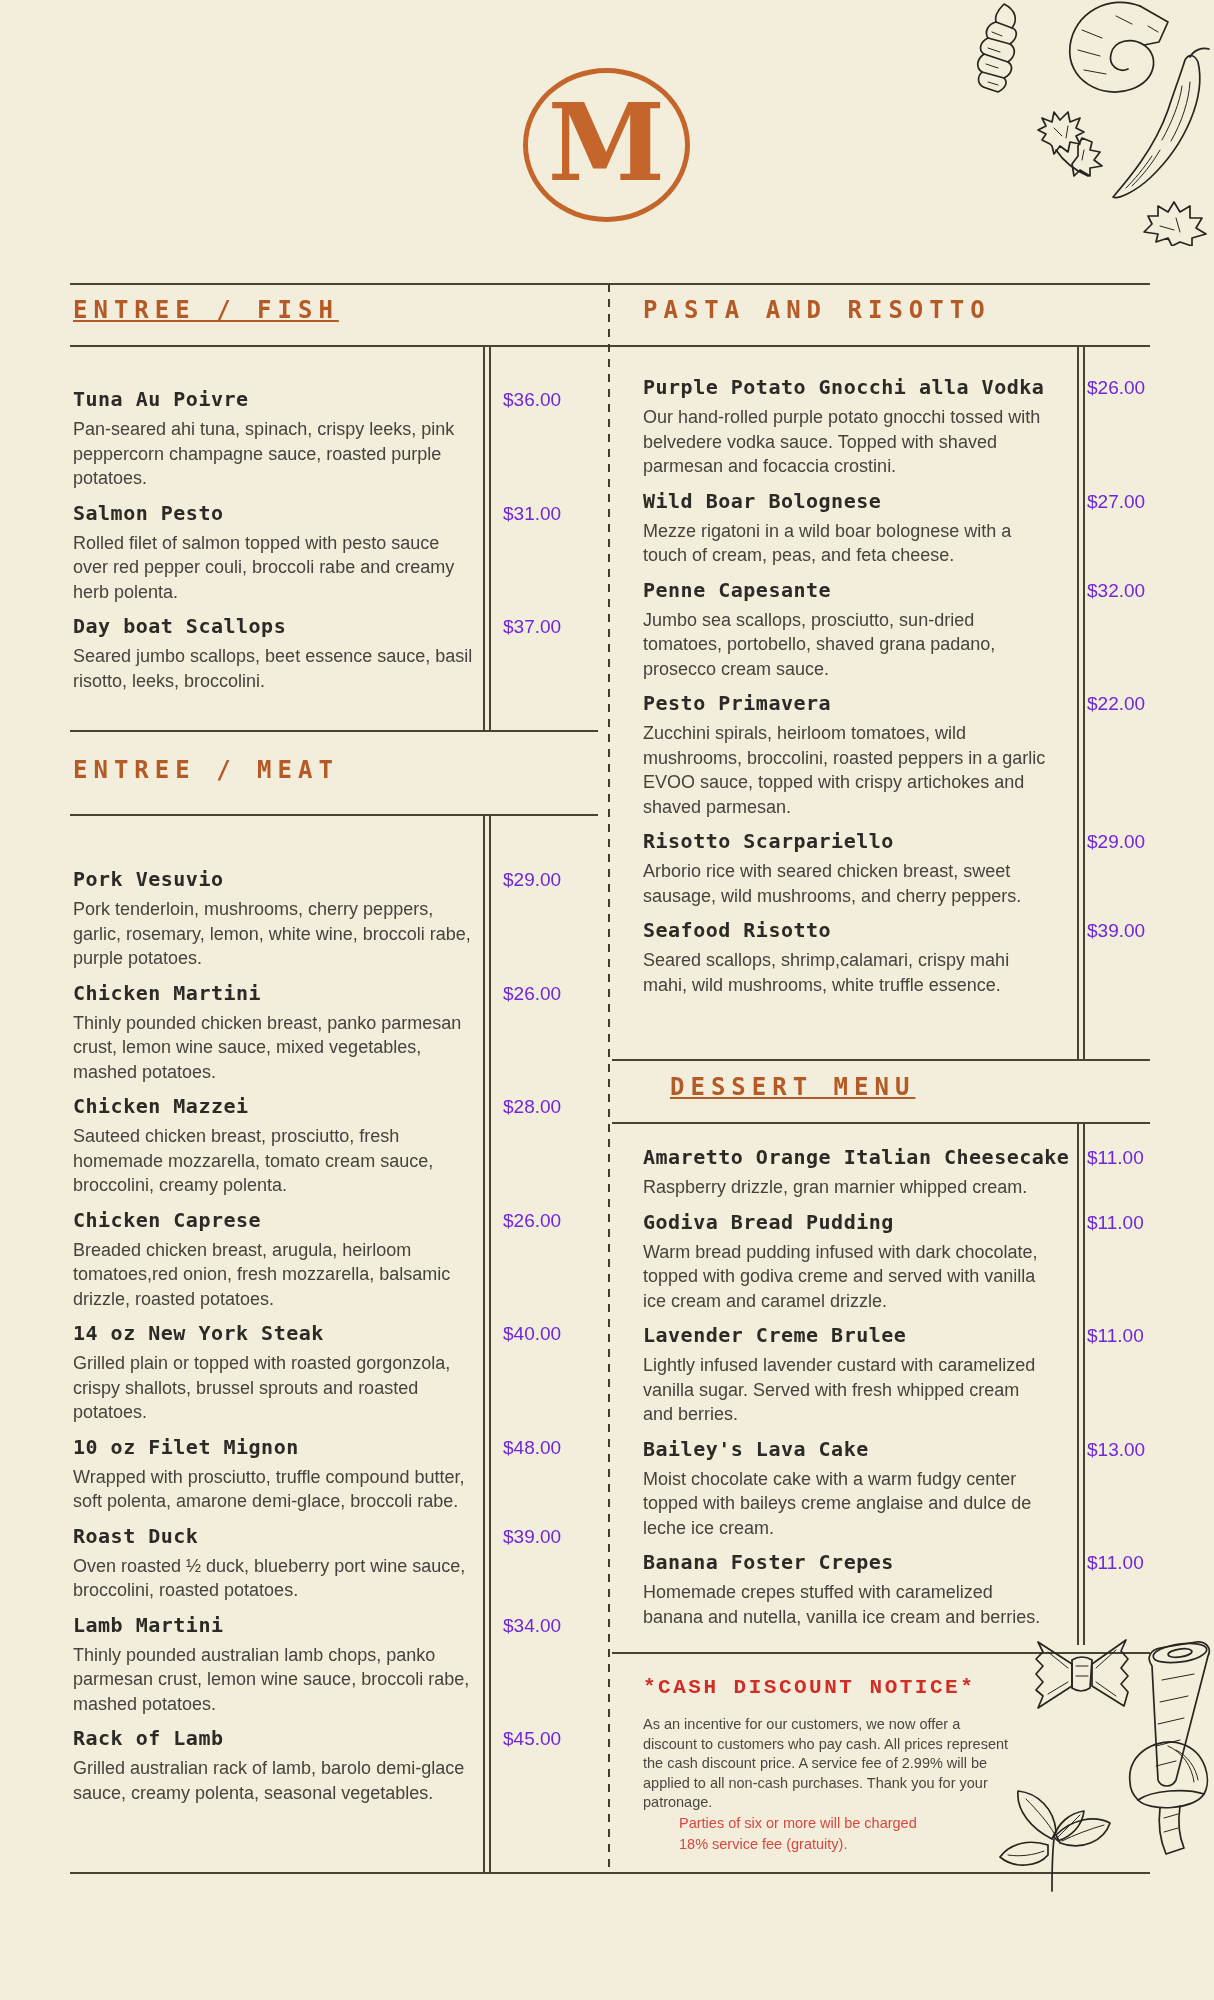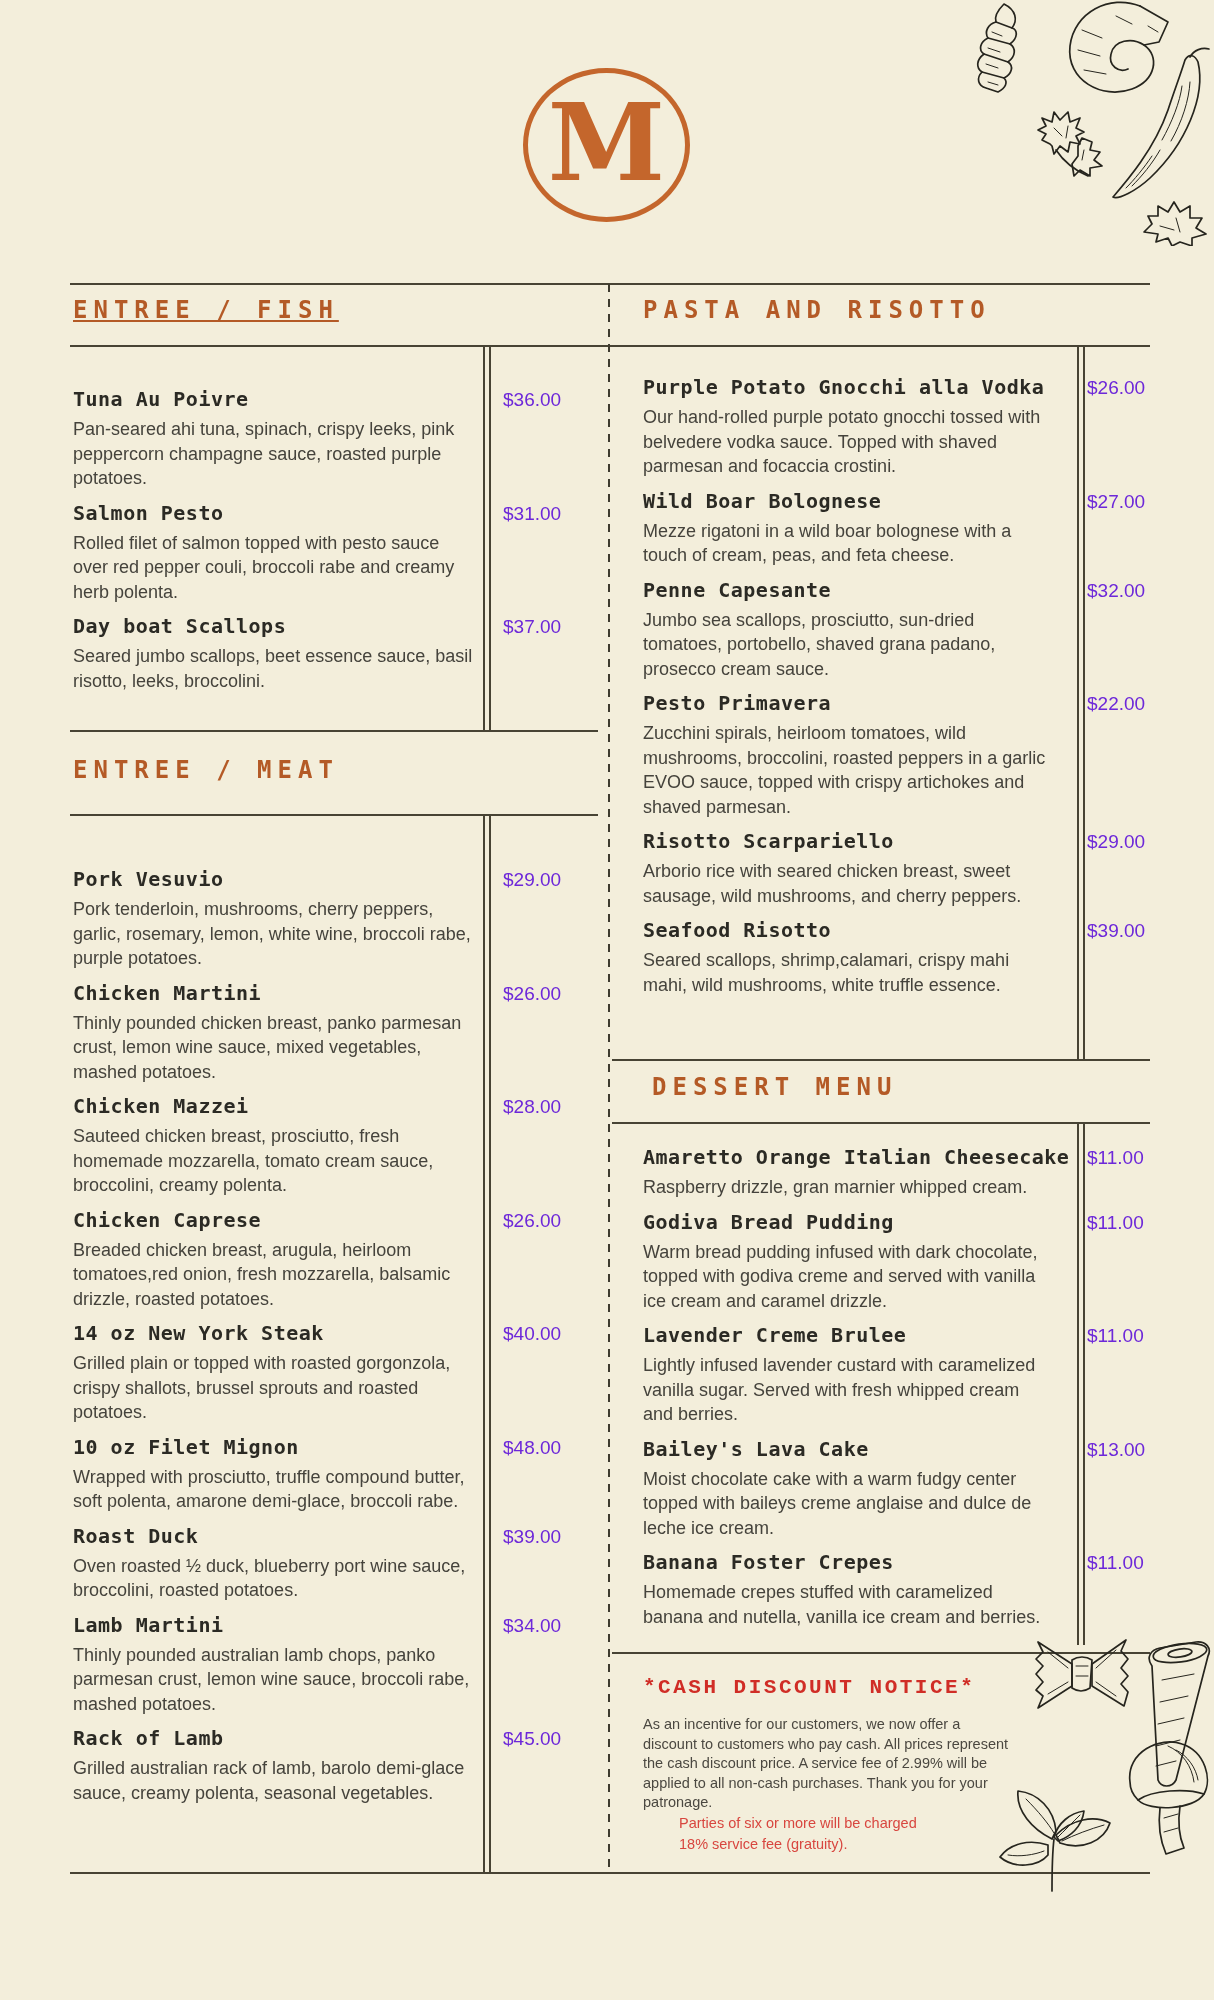--- a/index.html
+++ b/index.html
@@ -59,21 +59,21 @@
 
   <div class="vdouble" style="left:483px;top:347px;height:383px;"></div>
   <div class="vdouble" style="left:483px;top:816px;height:1056px;"></div>
   <div class="vdouble" style="left:1077px;top:347px;height:712px;"></div>
   <div class="vdouble" style="left:1077px;top:1124px;height:521px;"></div>
   <div class="vdash" style="left:608px;top:284px;height:1588px;"></div>
 
   <div class="band-title" style="left:73px;top:295px;text-decoration:underline;">ENTREE / FISH</div>
   <div class="band-title" style="left:643px;top:295px;">PASTA AND RISOTTO</div>
   <div class="band-title" style="left:73px;top:755px;">ENTREE / MEAT</div>
-  <div class="band-title" style="left:652px;top:1072px;">DESSERT MENU</div>
+  <div class="band-title" style="left:670px;top:1072px;text-decoration:underline;">DESSERT MENU</div>
 
   <div class="section col-left" style="left:73px;top:346px;padding-top:40px;">
     <div class="item">
       <div class="item-name">Tuna Au Poivre</div>
       <div class="item-desc">Pan-seared ahi tuna, spinach, crispy leeks, pink peppercorn champagne sauce, roasted purple potatoes.</div>
       <div class="item-price">$36.00</div>
     </div>
     <div class="item">
       <div class="item-name">Salmon Pesto</div>
       <div class="item-desc">Rolled filet of salmon topped with pesto sauce over red pepper couli, broccoli rabe and creamy herb polenta.</div>

